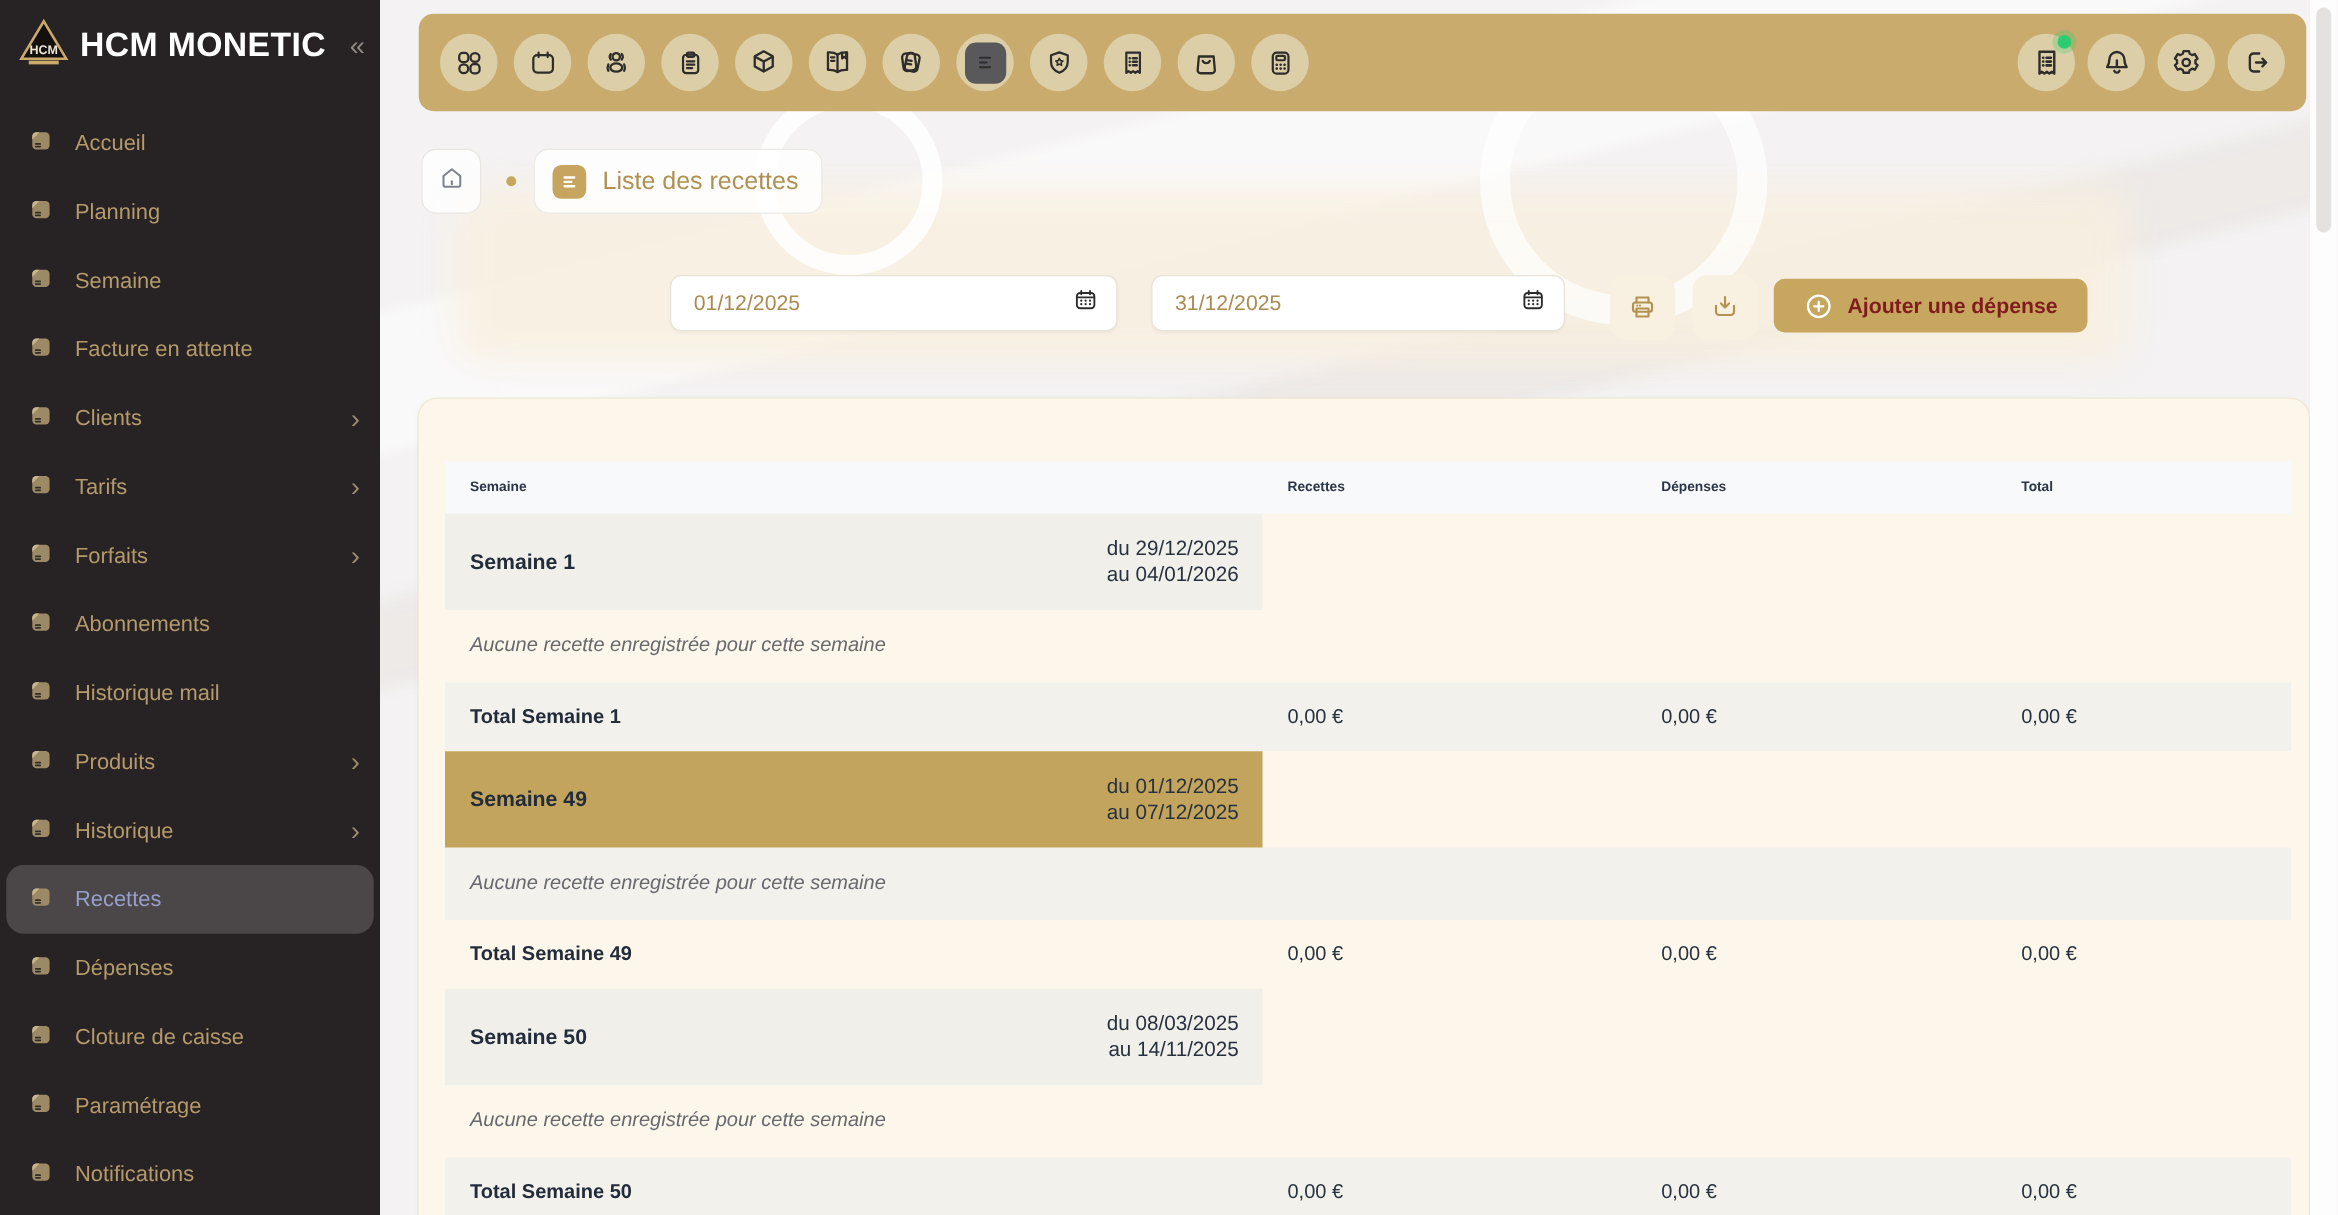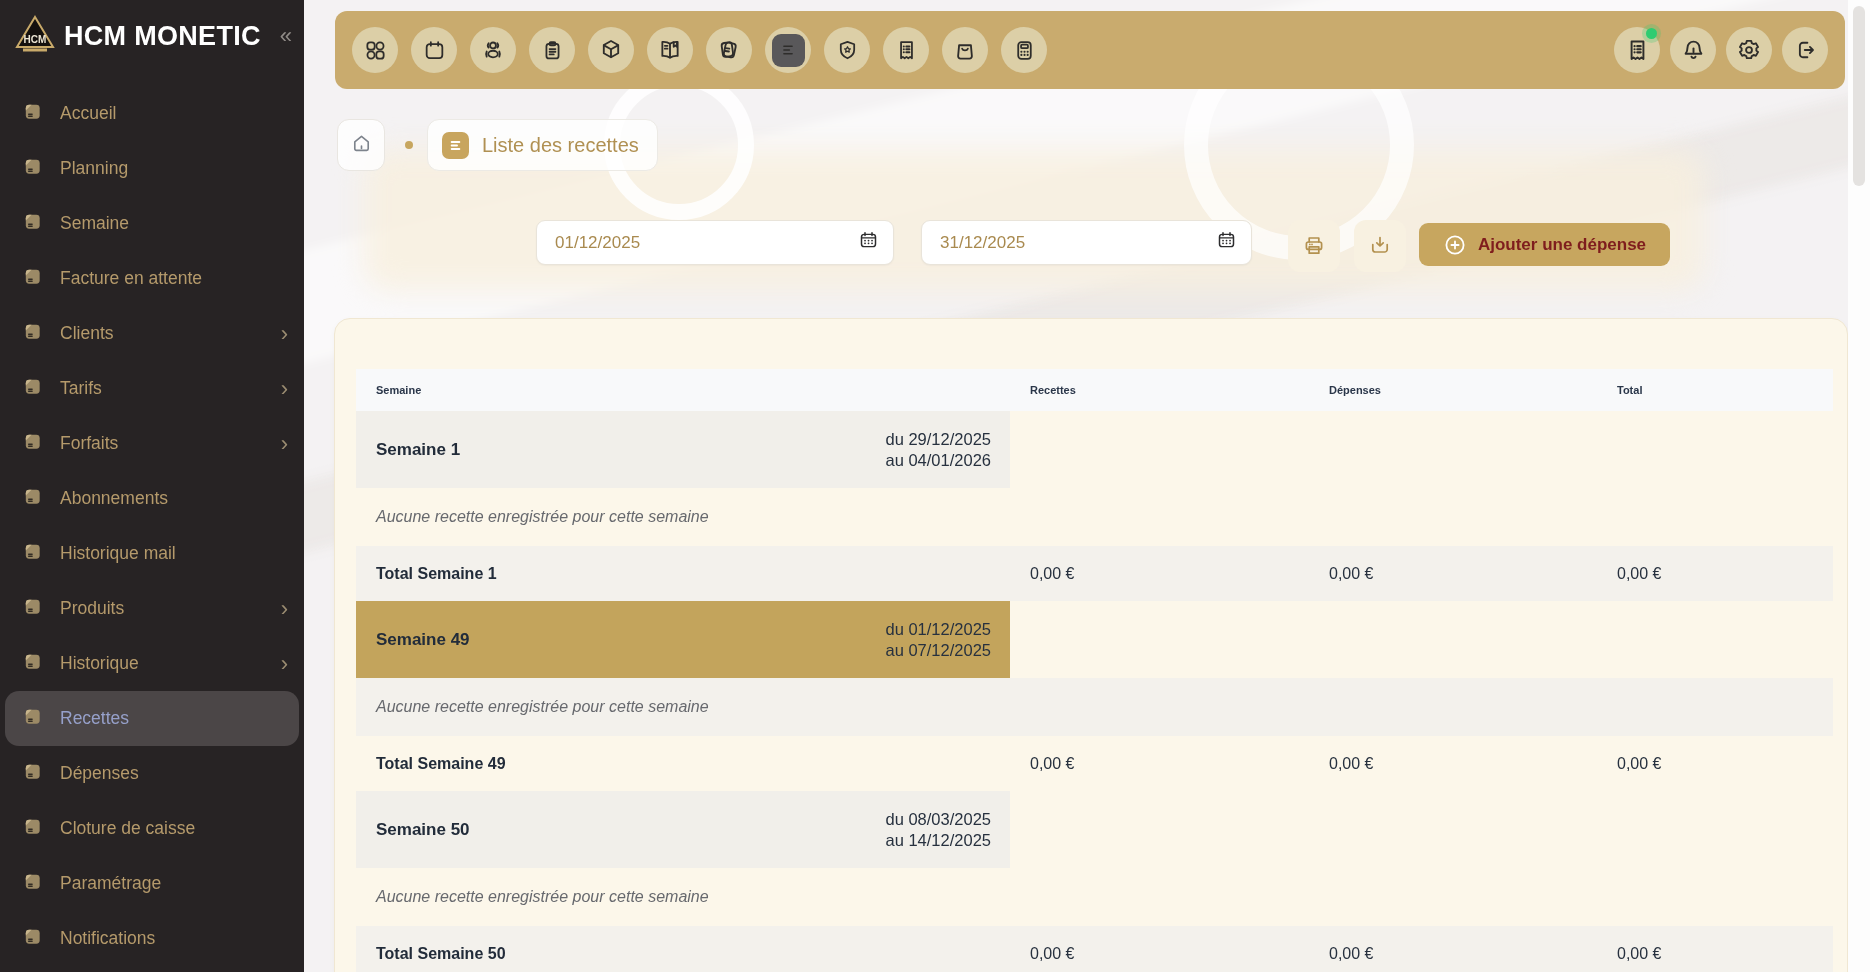--- a/index.html
+++ b/index.html
@@ -537,21 +537,21 @@
       <div class="c val">0,00 €</div>
       <div class="c val">0,00 €</div>
       <div class="c val">0,00 €</div>
     </div>
 
     <div class="tr tr-week">
       <div class="week-block">
         <span class="week-label">Semaine 50</span>
         <span class="week-dates">
           <span style="display:block;">du 08/03/2025</span>
-          <span style="display:block;">au 14/12/2025</span>
+          <span style="display:block;">au 14/11/2025</span>
         </span>
       </div>
     </div>
     <div class="tr tr-note">
       <div class="c note" style="grid-column:1 / span 4;">Aucune recette enregistrée pour cette semaine</div>
     </div>
     <div class="tr tr-total shade">
       <div class="c total-label">Total Semaine 50</div>
       <div class="c val">0,00 €</div>
       <div class="c val">0,00 €</div>

